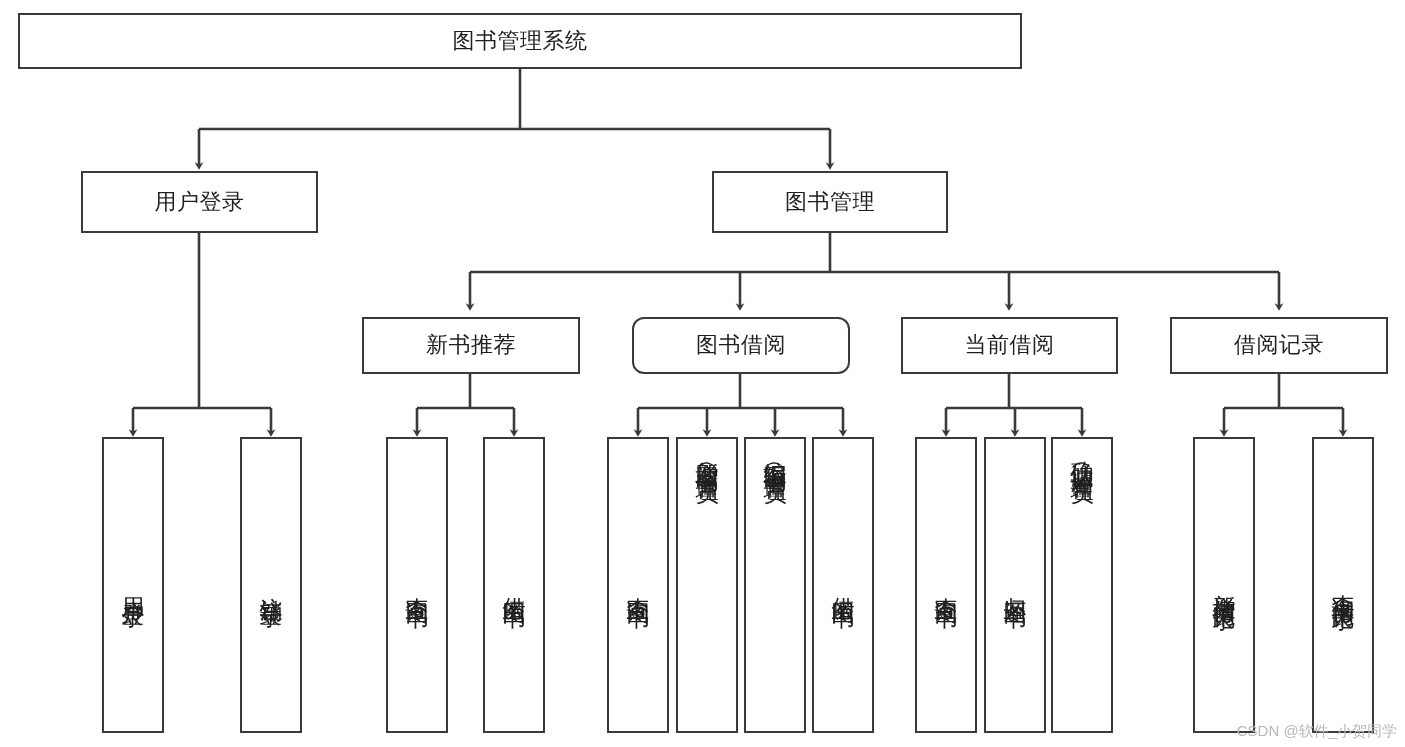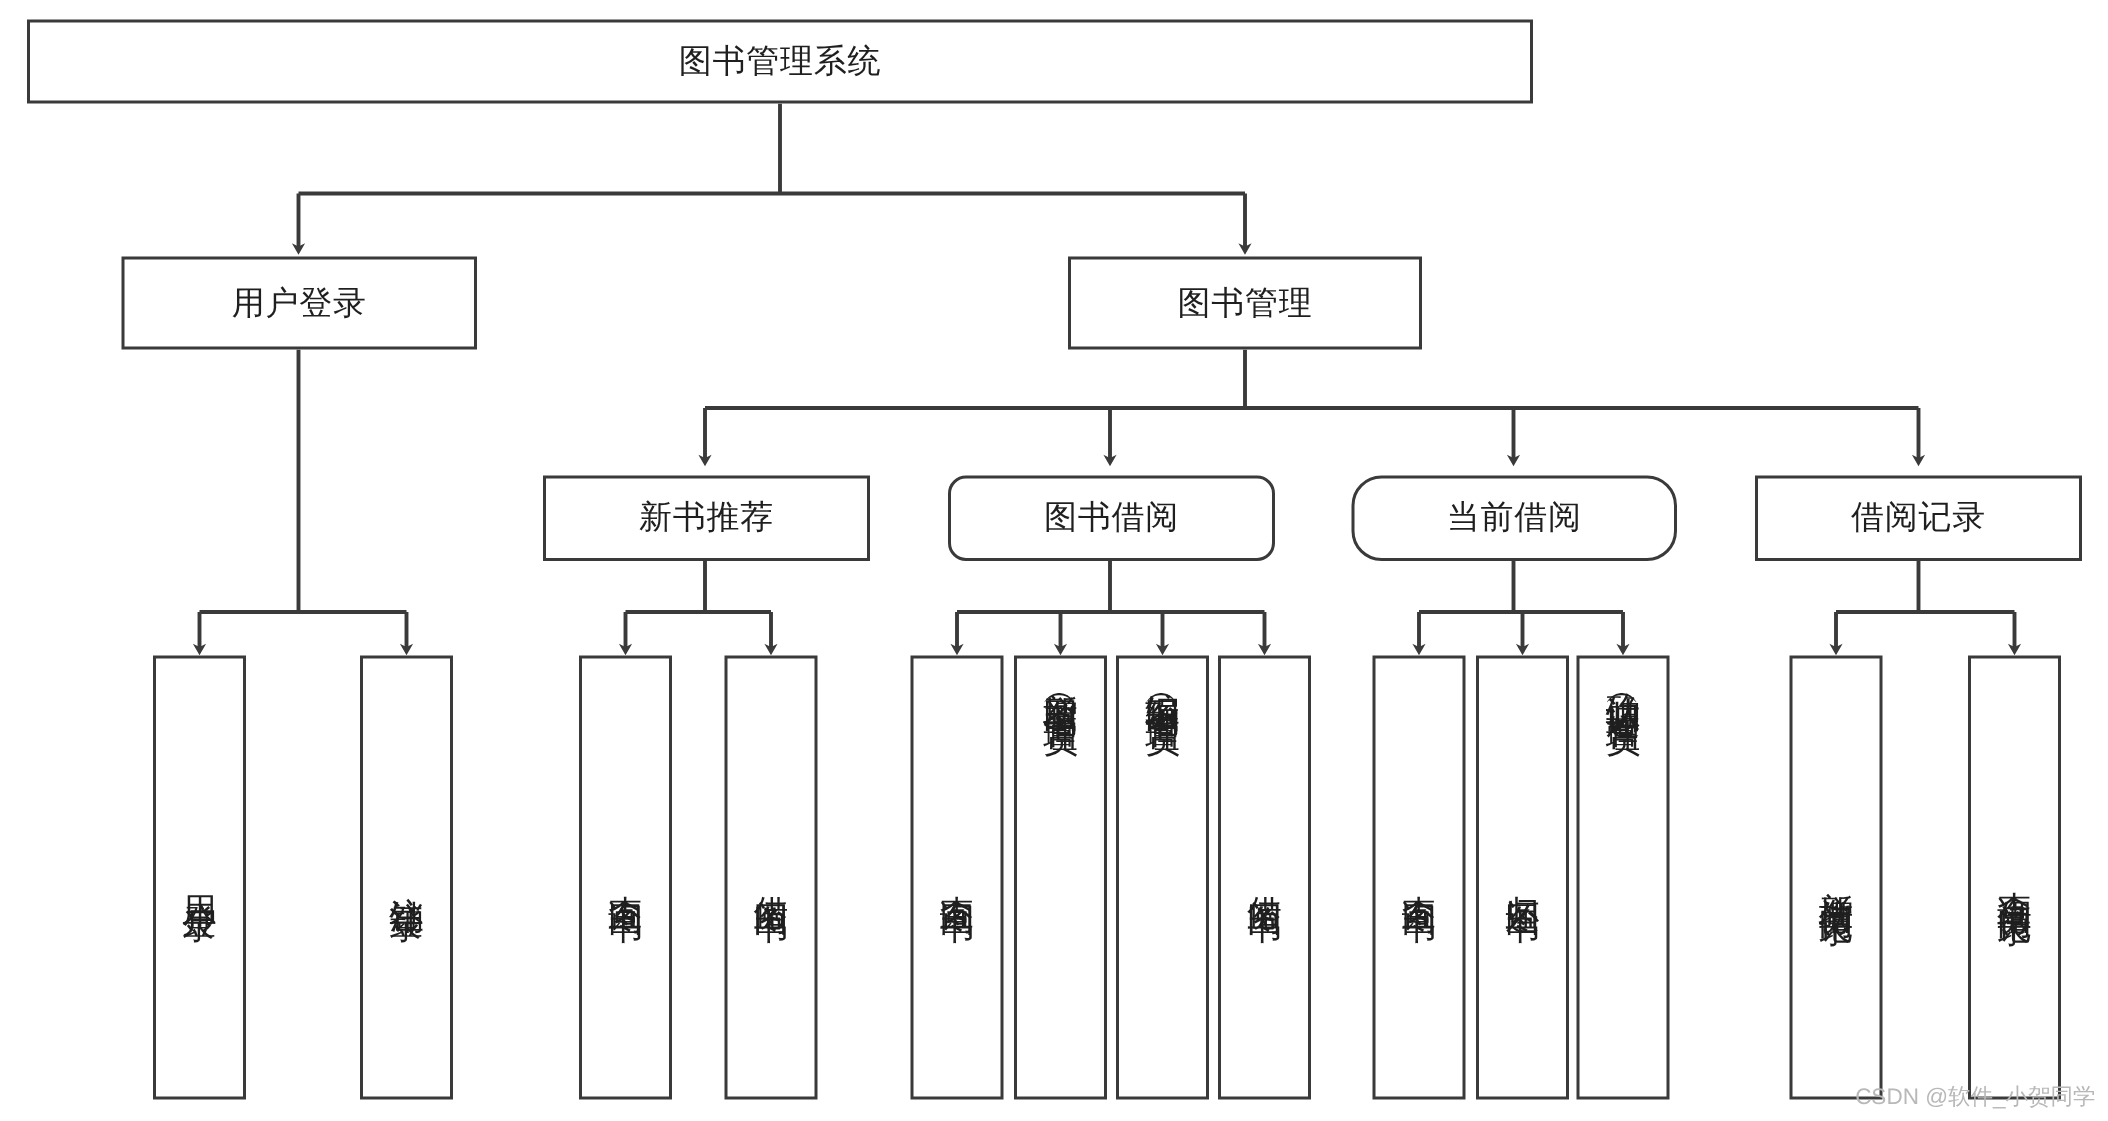--- a/index.html
+++ b/index.html
@@ -139,21 +139,21 @@
   <div class="node horizontal" style="left:712px; top:171px; width:236px; height:62px;">
     <span class="node-label">图书管理</span>
   </div>
 
   <div class="node horizontal" style="left:362px; top:317px; width:218px; height:57px;">
     <span class="node-label">新书推荐</span>
   </div>
   <div class="node horizontal" style="left:632px; top:317px; width:218px; height:57px;border-radius:12px;">
     <span class="node-label">图书借阅</span>
   </div>
-  <div class="node horizontal" style="left:901px; top:317px; width:217px; height:57px;border-radius:20px;">
+  <div class="node horizontal" style="left:901px; top:317px; width:217px; height:57px;">
     <span class="node-label">当前借阅</span>
   </div>
   <div class="node horizontal" style="left:1170px; top:317px; width:218px; height:57px;">
     <span class="node-label">借阅记录</span>
   </div>
 
   <div class="node vertical centered" style="left:102px; top:437px; width:62px; height:296px;">
     <span class="node-label">用户登录</span>
   </div>
   <div class="node vertical centered" style="left:240px; top:437px; width:62px; height:296px;">

